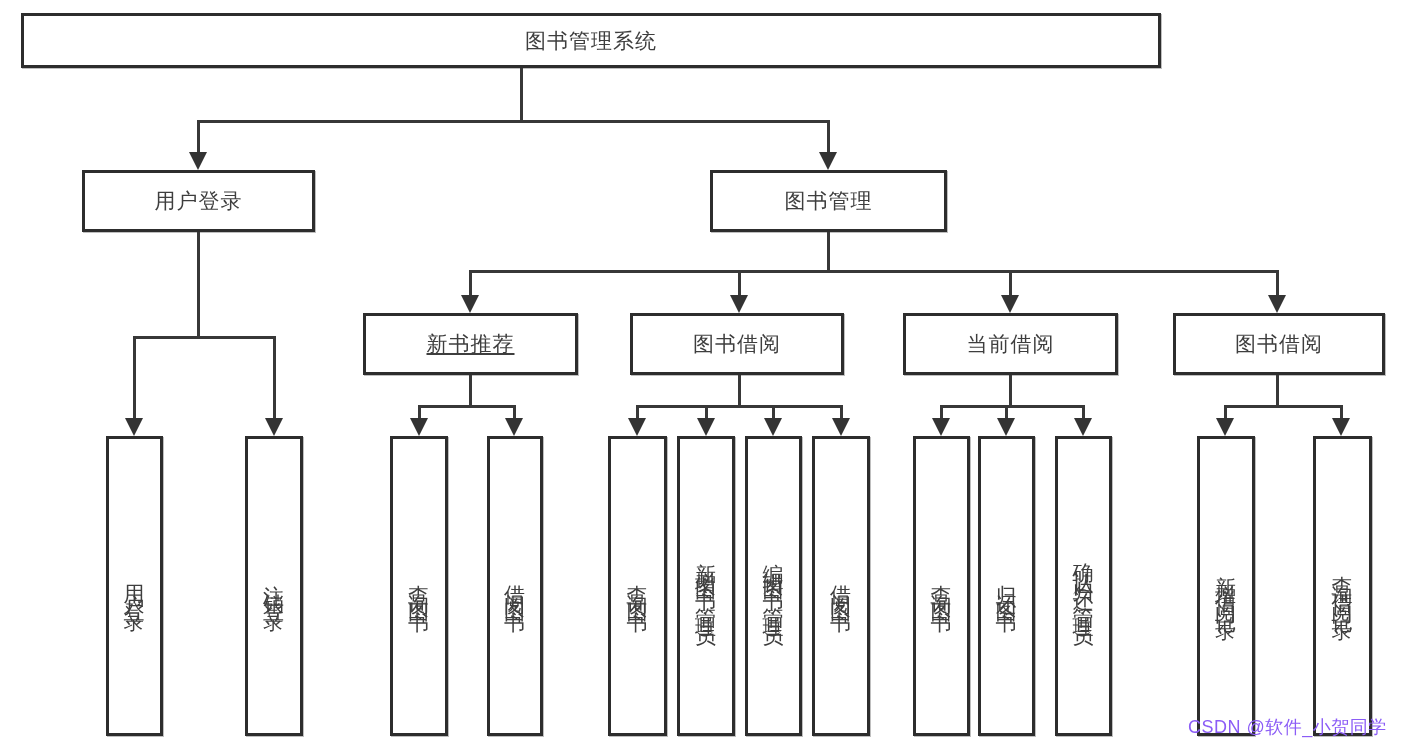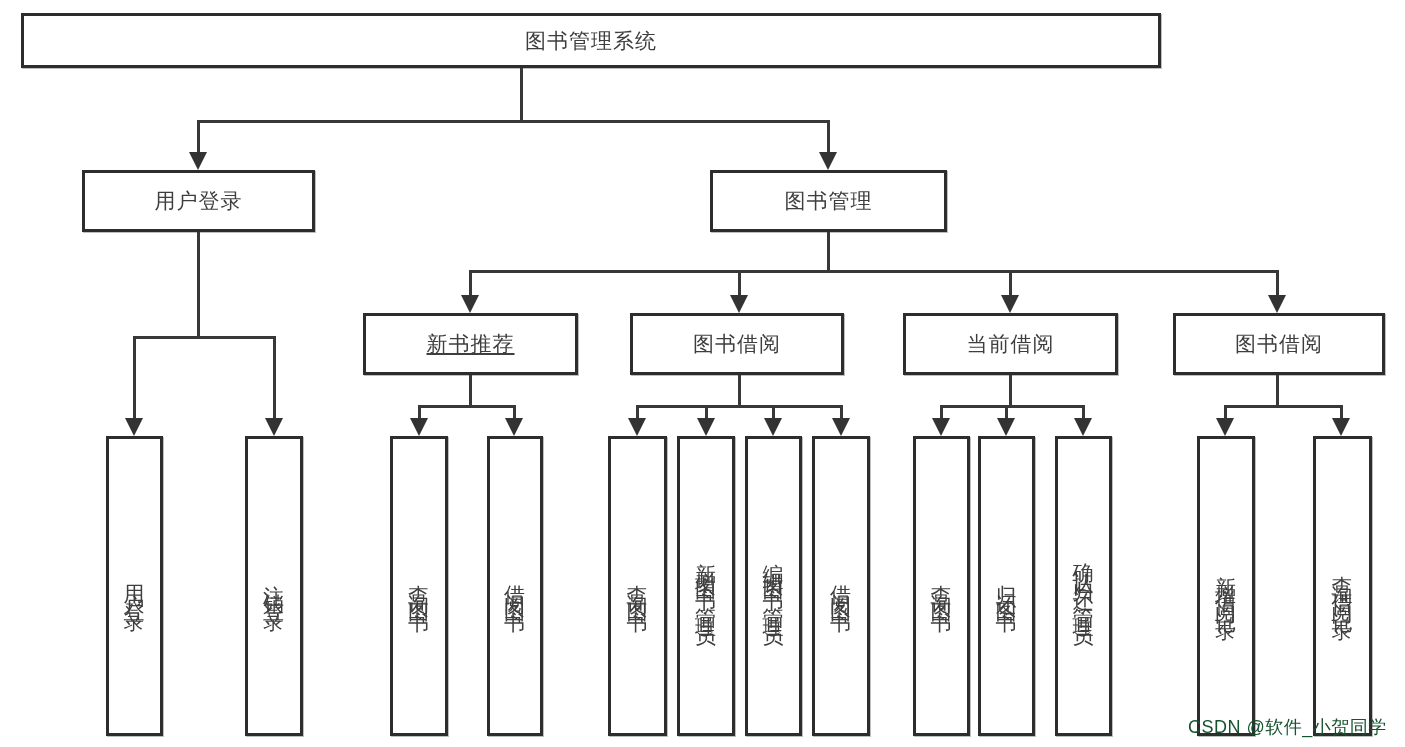--- a/index.html
+++ b/index.html
@@ -34,21 +34,21 @@
   .arrow{
     position:absolute;width:0;height:0;
     border-left:9px solid transparent;
     border-right:9px solid transparent;
     border-top:18px solid #333333;
   }
   .watermark{
     position:absolute;
     left:1188px;top:715px;
     font-size:18px;
-    color:#14532d;
+    color:#8b5cf6;
     letter-spacing:0.5px;
     white-space:nowrap;
   }
 </style>
 </head>
 <body>
 
 <div id="stage">
 
   <div class="box" style="left:21px;top:13px;width:1140px;height:55px;">

